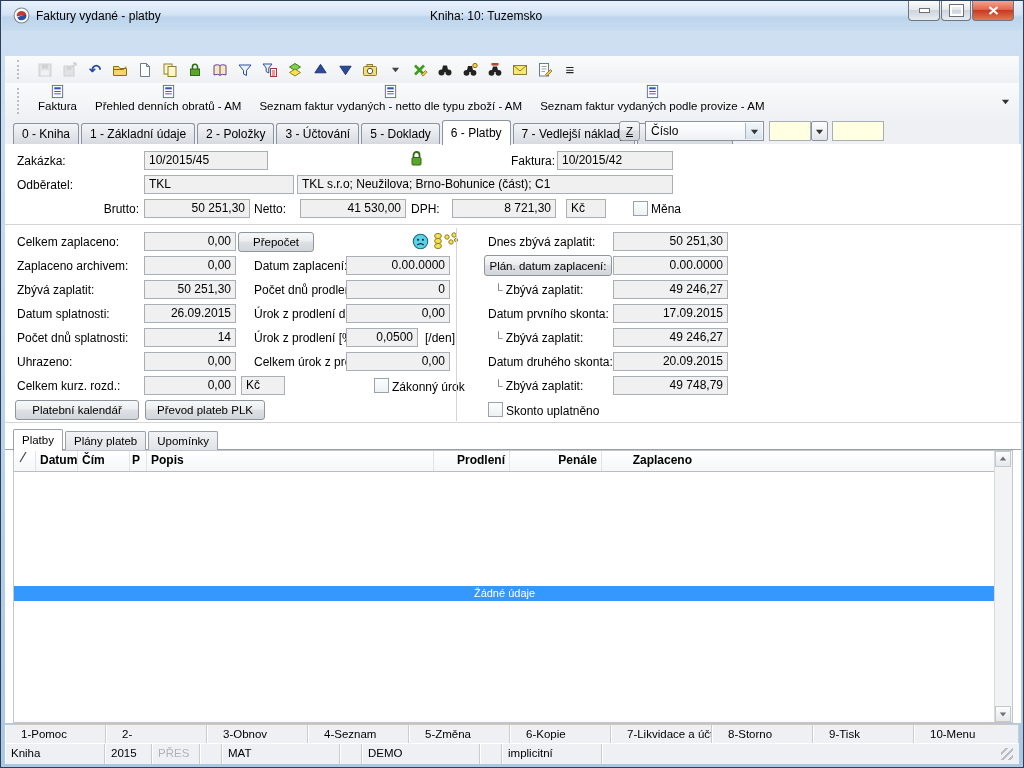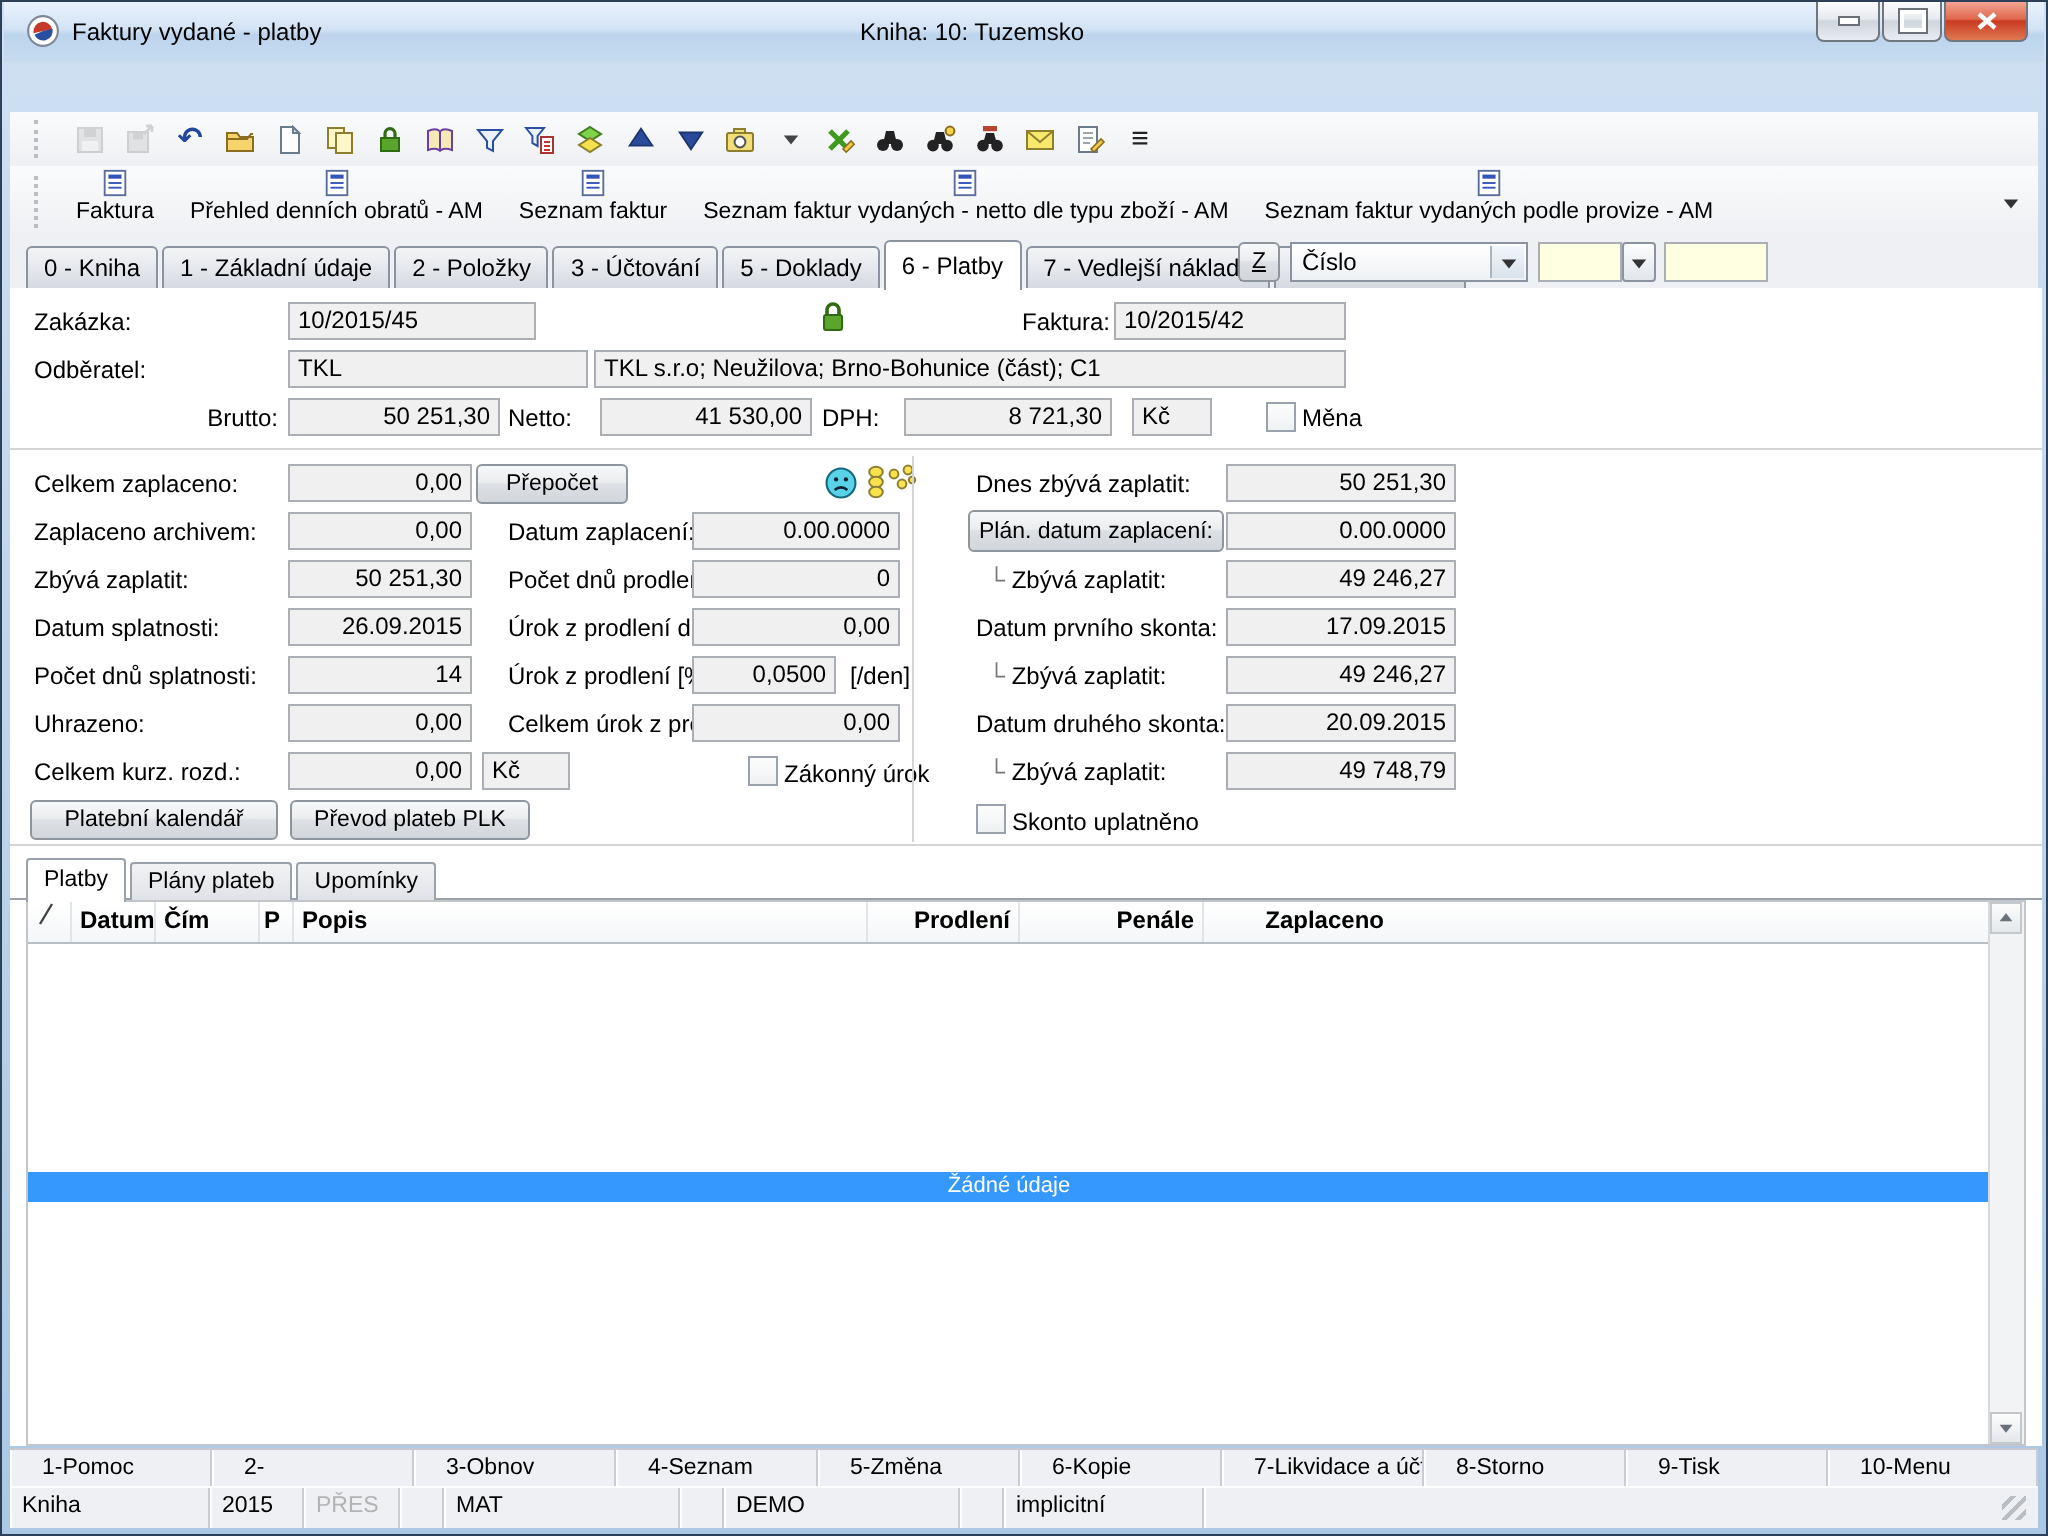--- a/index.html
+++ b/index.html
@@ -286,29 +286,20 @@
         </svg>
       <span>Přehled denních obratů - AM</span>
       </div>
     <div class="rbtn">
       <svg width="15" height="15" viewBox="0 0 16 16">
           <rect x="2.5" y="1.5" width="11" height="13" fill="#fff" stroke="#5b6d9e"></rect>
           <rect x="4.5" y="3.5" width="7" height="2.2" fill="#3355bb"></rect>
           <line x1="4.5" y1="8" x2="11.5" y2="8" stroke="#3355bb"></line>
           <line x1="4.5" y1="10.5" x2="11.5" y2="10.5" stroke="#3355bb"></line>
         </svg>
-      <span>Seznam faktur</span>
-      </div>
-    <div class="rbtn">
-      <svg width="15" height="15" viewBox="0 0 16 16">
-          <rect x="2.5" y="1.5" width="11" height="13" fill="#fff" stroke="#5b6d9e"></rect>
-          <rect x="4.5" y="3.5" width="7" height="2.2" fill="#3355bb"></rect>
-          <line x1="4.5" y1="8" x2="11.5" y2="8" stroke="#3355bb"></line>
-          <line x1="4.5" y1="10.5" x2="11.5" y2="10.5" stroke="#3355bb"></line>
-        </svg>
       <span>Seznam faktur vydaných - netto dle typu zboží - AM</span>
       </div>
     <div class="rbtn">
       <svg width="15" height="15" viewBox="0 0 16 16">
           <rect x="2.5" y="1.5" width="11" height="13" fill="#fff" stroke="#5b6d9e"></rect>
           <rect x="4.5" y="3.5" width="7" height="2.2" fill="#3355bb"></rect>
           <line x1="4.5" y1="8" x2="11.5" y2="8" stroke="#3355bb"></line>
           <line x1="4.5" y1="10.5" x2="11.5" y2="10.5" stroke="#3355bb"></line>
         </svg>
       <span>Seznam faktur vydaných podle provize - AM</span>

